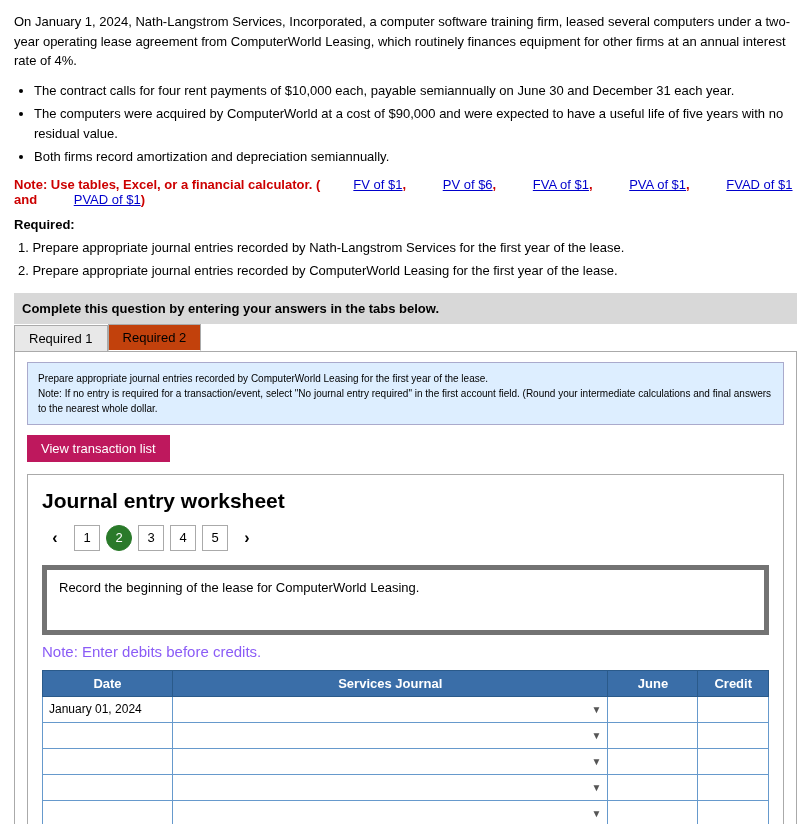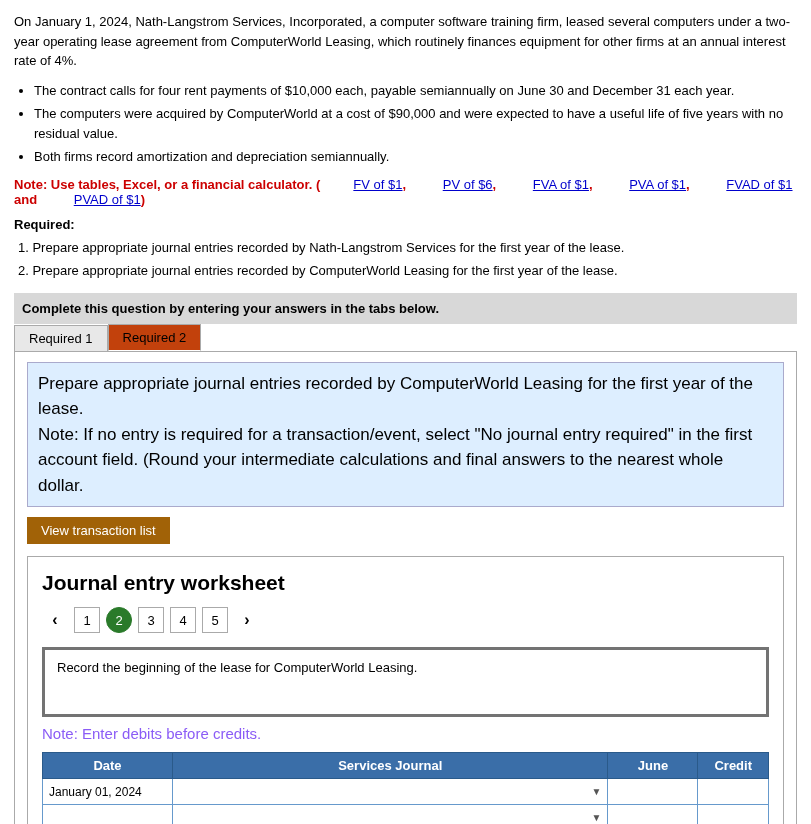--- a/index.html
+++ b/index.html
@@ -48,27 +48,27 @@
     }
     .tab-content {
       border: 1px solid #aaa;
       padding: 10px 12px 12px 12px;
       margin-bottom: 0;
     }
     .instruction-box {
       background: #ddeeff;
       border: 1px solid #aac;
       padding: 8px 10px;
-      font-size: 17px;
+      font-size: 10px;
       line-height: 1.5;
       margin-bottom: 10px;
       color: #000;
     }
     .btn-view-transaction {
-      background: #a16207;
+      background: #be185d;
       color: #fff;
       border: none;
       padding: 6px 14px;
       font-size: 13px;
       cursor: pointer;
       margin-bottom: 12px;
     }
     .worksheet-box {
       border: 1px solid #aaa;
       padding: 14px 14px 14px 14px;
@@ -101,21 +101,21 @@
       border-color: #2a7a2a;
       border-radius: 50%;
     }
     .page-btn.arrow {
       border: none;
       background: none;
       font-size: 16px;
       font-weight: bold;
     }
     .record-desc-box {
-      border: 3px solid #737373;
+      border: 5px solid #737373;
       padding: 10px 12px;
       min-height: 70px;
       margin-bottom: 8px;
       font-size: 13px;
       background: #fff;
     }
     .note-debits {
       color: #8b5cf6;
       font-size: 15px;
       margin-bottom: 10px;

